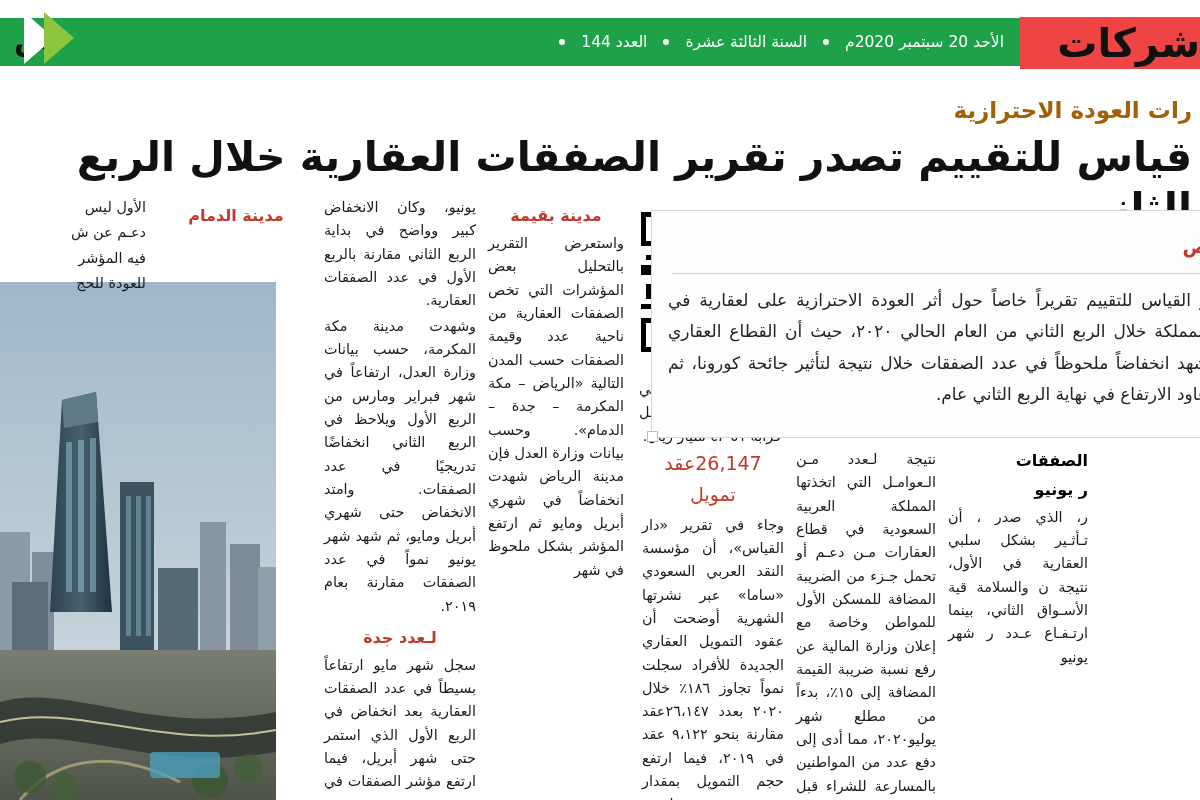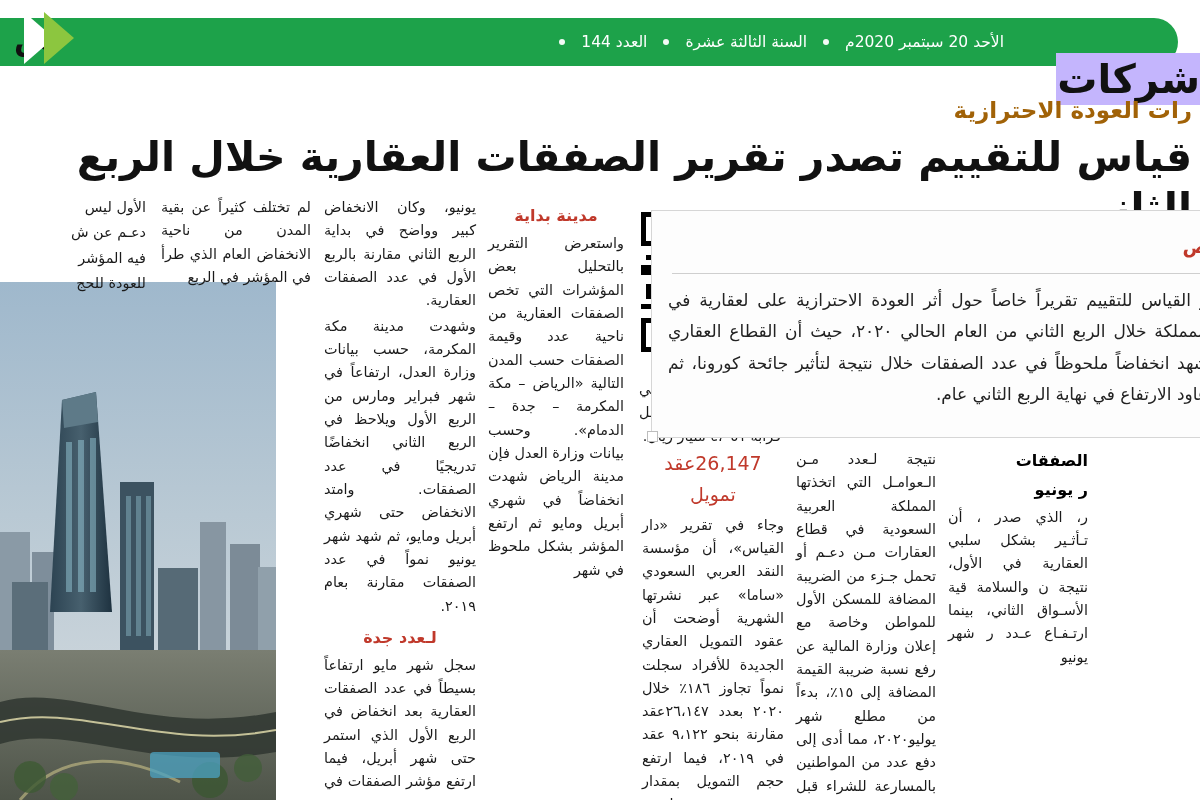--- a/index.html
+++ b/index.html
@@ -30,32 +30,31 @@
     left: 0;
     width: 1178px;
     height: 48px;
     background: #1da24a;
     border-radius: 0 26px 26px 0;
   }
   .masthead-section {
     position: absolute;
     top: 17px;
     right: 0;
-    width: 144px;
+    width: 180px;
     height: 52px;
-    background: #c4b5fd;
+    background: #ef4444;
     color: #111111;
     font-size: 40px;
     font-weight: bold;
     line-height: 52px;
     text-align: right;
     padding-left: 18px;
     box-sizing: border-box;
     letter-spacing: -1px;
-    margin-top: 36px;
   }
   .masthead-meta {
     position: absolute;
     top: 18px;
     right: 180px;
     height: 48px;
     display: flex;
     align-items: center;
     gap: 0;
     color: #ffffff;
@@ -366,32 +365,32 @@
   </div>
 
   <div class="col" id="col-1">
     <p>الأول ليس</p>
     <p>دعـم عن ش</p>
     <p>فيه المؤشر</p>
     <p>للعودة للحج</p>
   </div>
 
   <div class="col" id="col-2">
-    <p>لم تختلف كثيراً عن بقية المدن من ناحية الانخفاض العام الذي طرأ في المؤشر في الربع</p>
+    <div class="subhead">مدينة الدمام</div>
   </div>
 
   <div class="col" id="col-3">
     <p>يونيو، وكان الانخفاض كبير وواضح في بداية الربع الثاني مقارنة بالربع الأول في عدد الصفقات العقارية.</p>
     <p>وشهدت مدينة مكة المكرمة، حسب بيانات وزارة العدل، ارتفاعاً في شهر فبراير ومارس من الربع الأول ويلاحظ في الربع الثاني انخفاضًا تدريجيًا في عدد الصفقات. وامتد الانخفاض حتى شهري أبريل ومايو، ثم شهد شهر يونيو نمواً في عدد الصفقات مقارنة بعام ٢٠١٩.</p>
     <div class="subhead">لـعدد جدة</div>
     <p>سجل شهر مايو ارتفاعاً بسيطاً في عدد الصفقات العقارية بعد انخفاض في الربع الأول الذي استمر حتى شهر أبريل، فيما ارتفع مؤشر الصفقات في يونيو.</p>
   </div>
 
   <div class="col" id="col-4">
-    <div class="subhead">مدينة بداية</div>
+    <div class="subhead">مدينة بقيمة</div>
     <p>واستعرض التقرير بالتحليل بعض المؤشرات التي تخص الصفقات العقارية من ناحية عدد وقيمة الصفقات حسب المدن التالية «الرياض – مكة المكرمة – جدة – الدمام». وحسب بيانات وزارة العدل فإن مدينة الرياض شهدت انخفاضاً في شهري أبريل ومايو ثم ارتفع المؤشر بشكل ملحوظ في شهر</p>
   </div>
 
   <div class="qr-col">
     <div class="qr-box">
       <svg class="qr-img" viewBox="0 0 29 29" shape-rendering="crispEdges" xmlns="http://www.w3.org/2000/svg">
         <rect width="29" height="29" fill="#ffffff"></rect>
         <g fill="#000000">
 
           <rect x="0" y="0" width="7" height="1"></rect>

